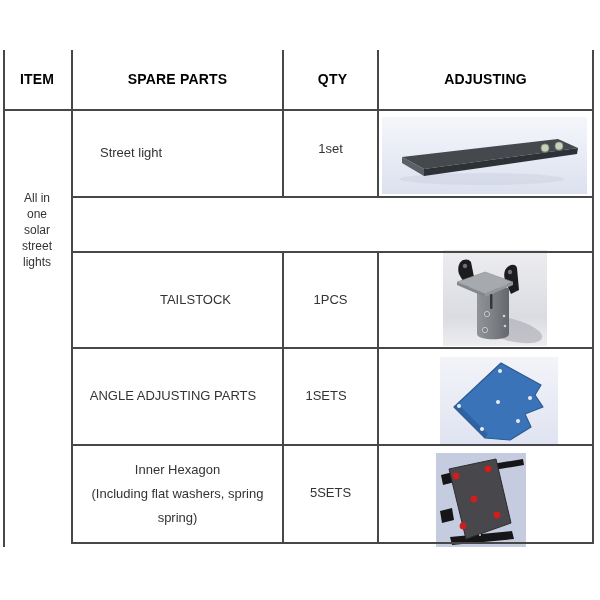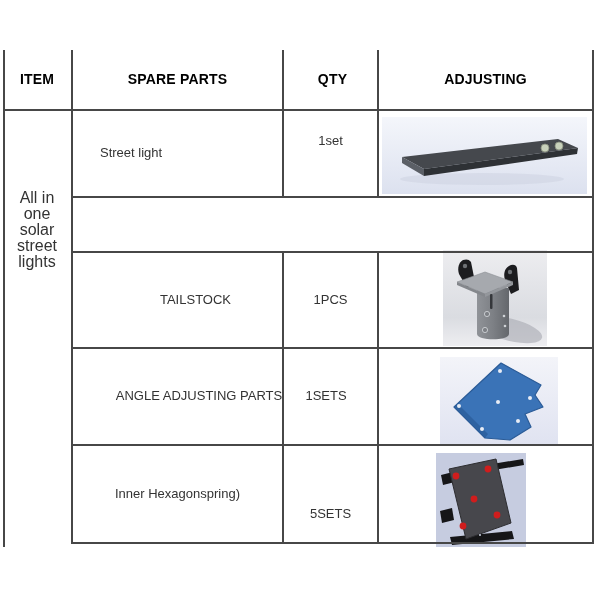--- a/index.html
+++ b/index.html
@@ -11,22 +11,22 @@
   .page{position:absolute;left:0;top:0;width:600px;height:600px;background:#fff;}
   .vline,.hline{position:absolute;background:#474747;z-index:5;}
   .vline{width:2px;}
   .hline{height:2px;}
   .cell{
     position:absolute;display:flex;align-items:center;justify-content:center;
     font-size:13px;color:#333;text-align:center;z-index:2;line-height:1.25;
   }
   .hdr{font-weight:bold;font-size:14px;color:#000;letter-spacing:.2px;}
   .left-align{justify-content:flex-start;padding-left:7px;text-align:left;margin-left:20px;}
-  .item-label{white-space:pre-line;line-height:16px;font-size:16px;}
-  .hex-name{flex-direction:row;line-height:24px;}
+  .item-label{white-space:pre-line;line-height:16px;font-size:12px;}
+  .hex-name{flex-direction:column;line-height:24px;}
   .ref-img{position:absolute;z-index:1;}
 </style>
 </head>
 <body>
 
 <div class="page">
 
   <div class="vline" style="left:3px;top:50px;height:497px"></div>
   <div class="vline" style="left:71px;top:50px;height:494px"></div>
   <div class="vline" style="left:282px;top:50px;height:148px"></div>
@@ -47,21 +47,21 @@
   <div class="cell hdr" style="left:284px;top:50px;width:97px;height:59px">QTY</div>
   <div class="cell hdr" style="left:379px;top:50px;width:213px;height:59px">ADJUSTING</div>
 
   <div class="cell item-label" style="left:3px;top:110px;width:68px;height:240px">All in
 one
 solar
 street
 lights</div>
 
   <div class="cell left-align" style="left:73px;top:110px;width:209px;height:86px">Street light</div>
-  <div class="cell" style="left:284px;top:98px;width:93px;height:86px">1set</div>
+  <div class="cell" style="left:284px;top:106px;width:93px;height:86px">1set</div>
 
   <svg class="ref-img" style="left:382px;top:117px" width="205" height="77" viewBox="0 0 205 77">
     <defs>
       <linearGradient id="g-sl" x1="0" y1="0" x2="0" y2="1">
         <stop offset="0" stop-color="#f4f6fb"></stop>
           <stop offset="1" stop-color="#dce1ef"></stop>
       </linearGradient>
     </defs>
     <rect width="205" height="77" fill="url(#g-sl)"></rect>
     <ellipse cx="100" cy="62" rx="82" ry="6" fill="#c9cedd" opacity="0.45"></ellipse>
@@ -98,21 +98,21 @@
     <polygon points="14,32 42,22 70,32 42,44" fill="#a6a9ae" stroke="#8b8e93" stroke-width="0.6"></polygon>
     <polygon points="14,32 42,44 42,47 14,35" fill="#84878c"></polygon>
     <polygon points="42,44 70,32 70,35 42,47" fill="#94979c"></polygon>
     <rect x="47" y="44" width="2.5" height="15" rx="1" fill="#35373b"></rect>
     <circle cx="44" cy="64" r="2.6" fill="#7d8085" stroke="#c6c9cd" stroke-width="1"></circle>
     <circle cx="42" cy="80" r="2.6" fill="#7d8085" stroke="#c6c9cd" stroke-width="1"></circle>
     <circle cx="61" cy="66" r="1.3" fill="#cfd2d6"></circle>
     <circle cx="62" cy="76" r="1.3" fill="#cfd2d6"></circle>
   </svg>
 
-  <div class="cell" style="left:86px;top:348px;width:226px;height:96px">ANGLE ADJUSTING PARTS</div>
+  <div class="cell" style="left:60px;top:348px;width:226px;height:96px">ANGLE ADJUSTING PARTS</div>
   <div class="cell" style="left:284px;top:348px;width:84px;height:96px">1SETS</div>
 
   <svg class="ref-img" style="left:440px;top:357px" width="118" height="87" viewBox="0 0 118 87">
     <defs>
       <linearGradient id="g-an" x1="0" y1="0" x2="0" y2="1">
         <stop offset="0" stop-color="#f3f4f9"></stop>
           <stop offset="1" stop-color="#e0e3f1"></stop>
       </linearGradient>
     </defs>
     <rect width="118" height="87" fill="url(#g-an)"></rect>
@@ -121,23 +121,24 @@
     <circle cx="60" cy="14" r="2" fill="#e8edf5"></circle>
     <circle cx="19" cy="49" r="2" fill="#e8edf5"></circle>
     <circle cx="58" cy="45" r="2" fill="#e8edf5"></circle>
     <circle cx="90" cy="41" r="2" fill="#e8edf5"></circle>
     <circle cx="42" cy="72" r="2" fill="#e8edf5"></circle>
     <circle cx="78" cy="64" r="2" fill="#e8edf5"></circle>
   </svg>
 
   <div class="cell hex-name" style="left:73px;top:445px;width:209px;height:97px">
     <div>Inner Hexagon</div>
+    <div>(Including flat washers, spring</div>
     <div>spring)</div>
   </div>
-  <div class="cell" style="left:284px;top:466px;width:93px;height:97px">5SETS</div>
+  <div class="cell" style="left:284px;top:445px;width:93px;height:97px">5SETS</div>
 
   <svg class="ref-img" style="left:436px;top:453px" width="90" height="94" viewBox="0 0 90 94">
     <rect width="90" height="94" fill="#c6cce0"></rect>
     <polygon points="50,12 87,6 88,12 52,18" fill="#161618"></polygon>
     <polygon points="5,22 17,19 19,29 7,32" fill="#161618"></polygon>
     <polygon points="4,58 16,55 18,67 6,70" fill="#161618"></polygon>
     <polygon points="14,84 76,78 78,86 16,92" fill="#161618"></polygon>
     <polygon points="13,16 60,6 75,70 30,86" fill="#47474c" stroke="#2d2d30" stroke-width="1"></polygon>
     <circle cx="68" cy="20" r="1" fill="#c9cede"></circle>
     <circle cx="72" cy="48" r="1" fill="#c9cede"></circle>

